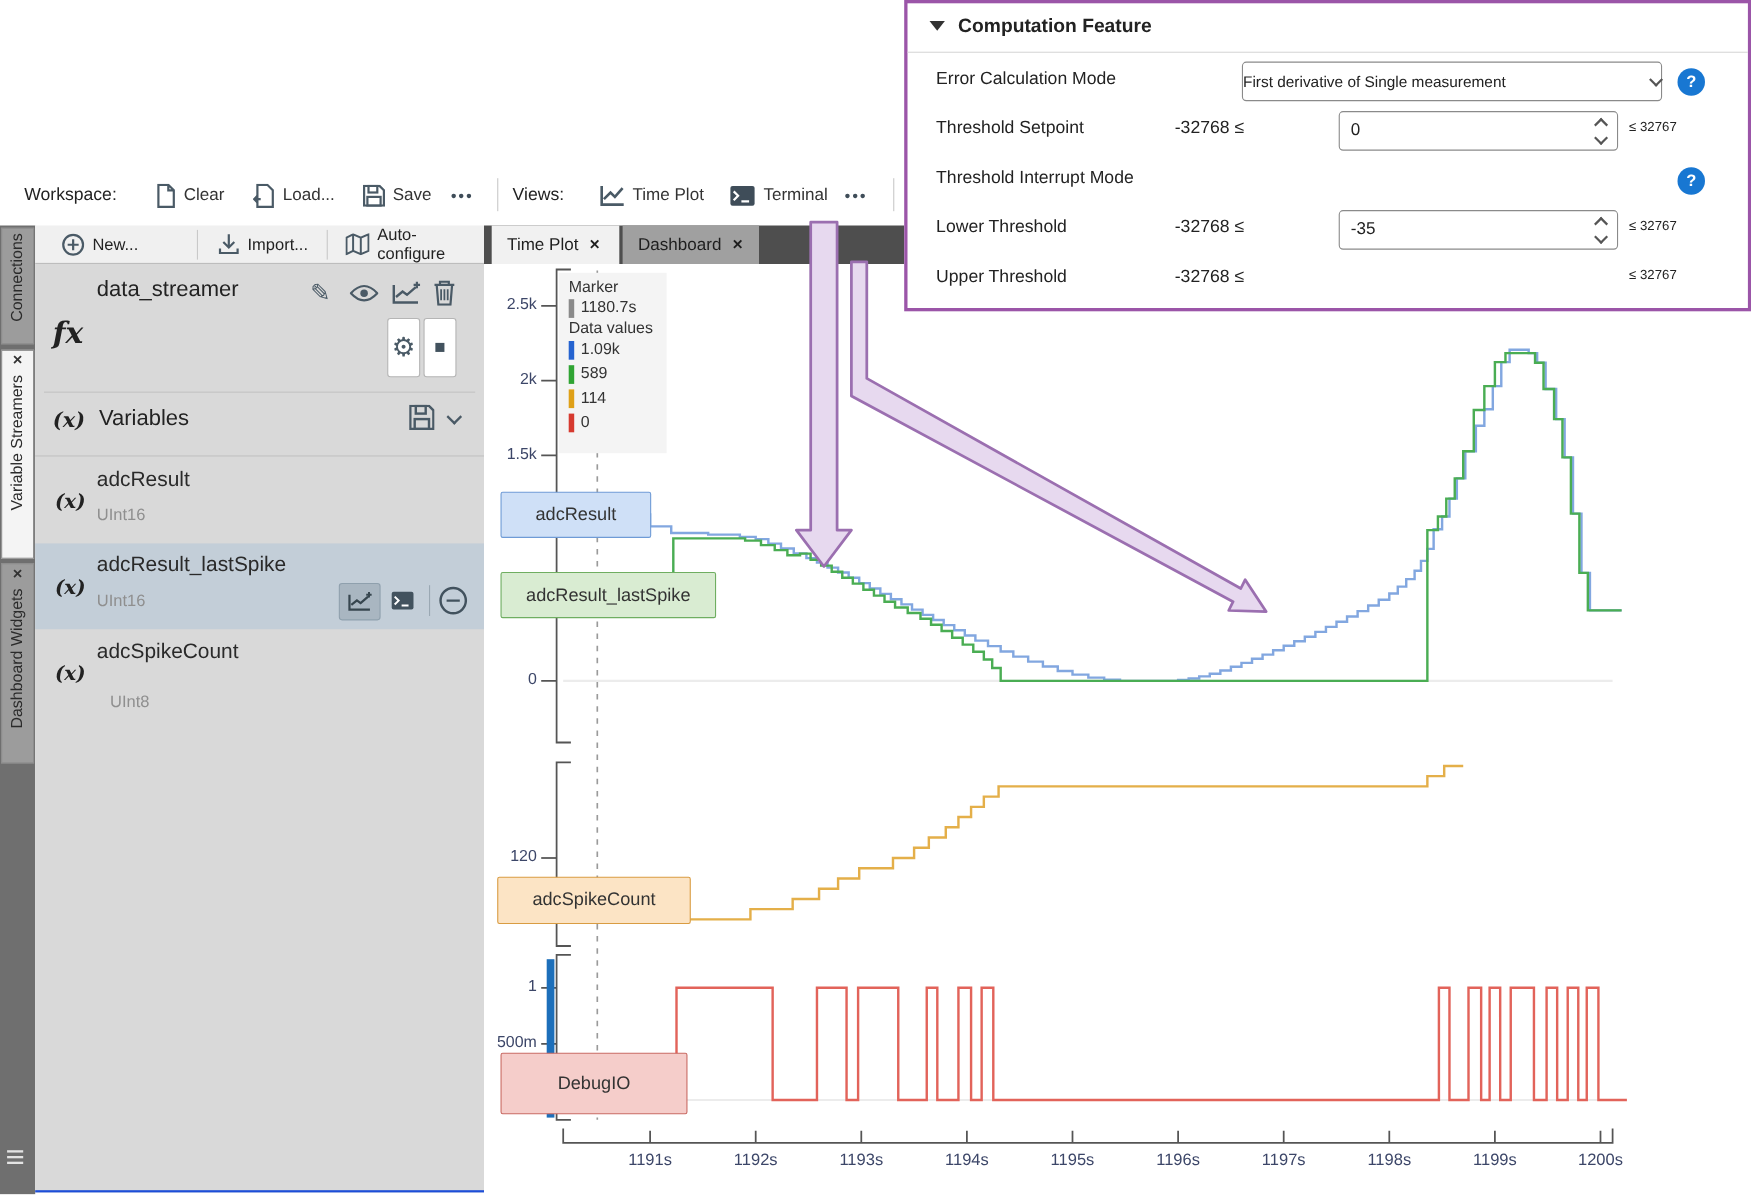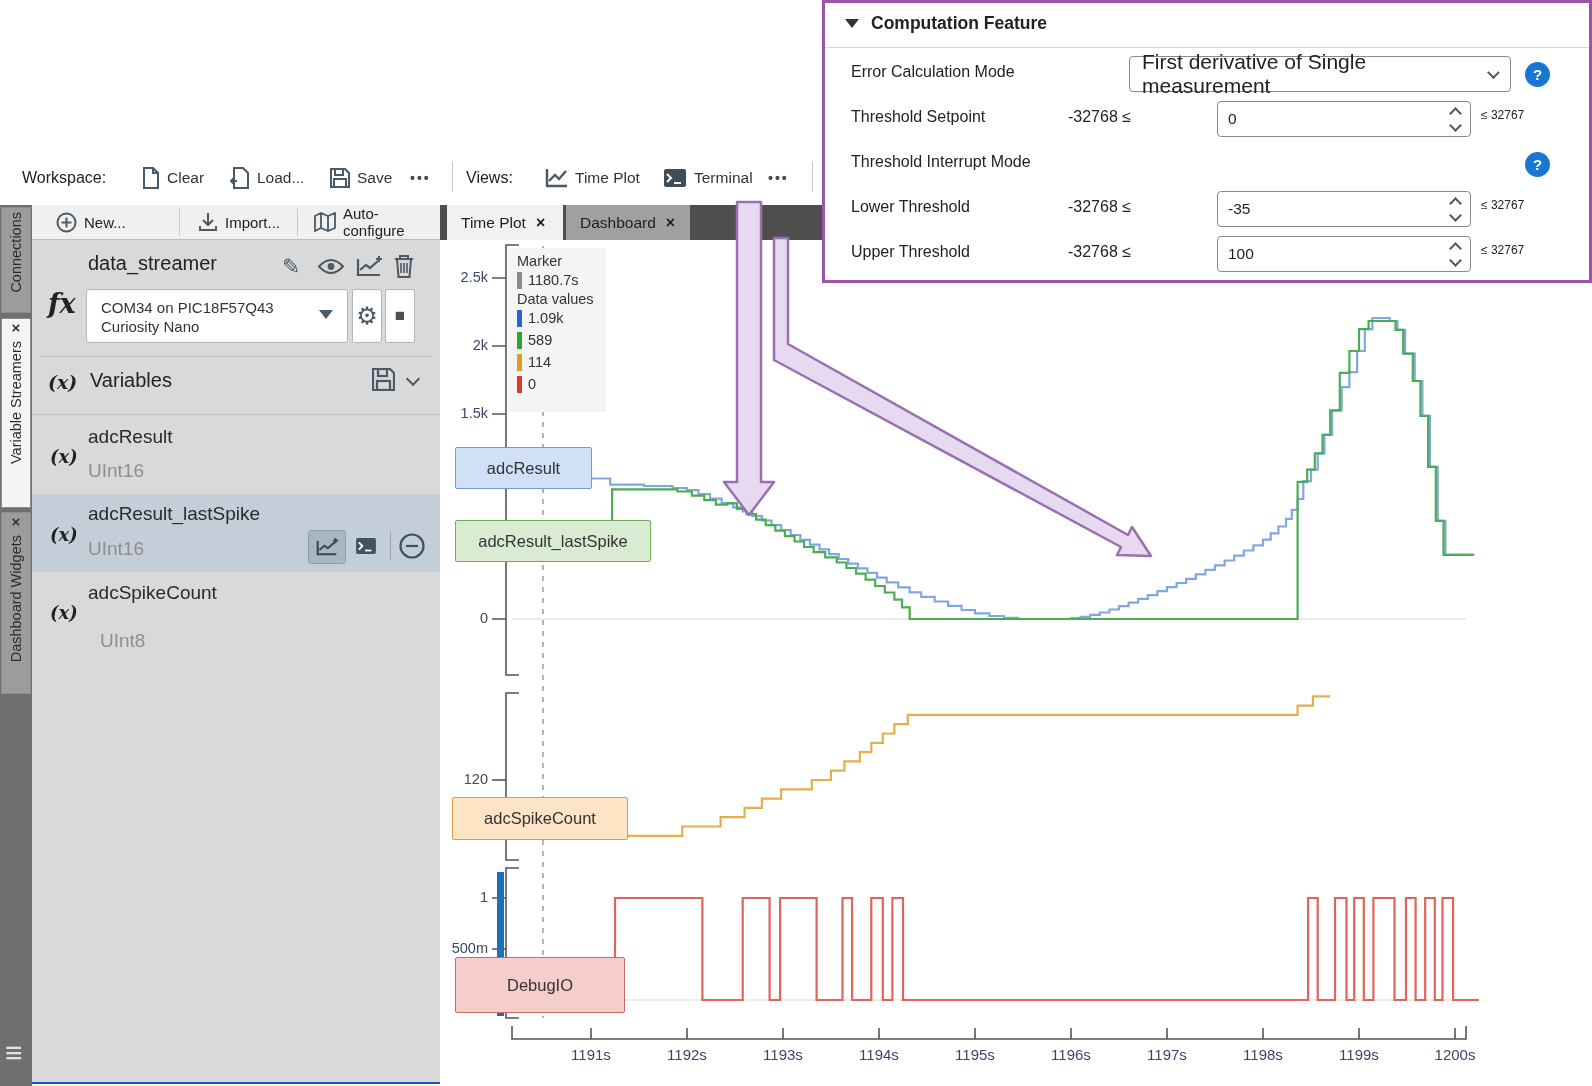--- a/index.html
+++ b/index.html
@@ -21,21 +21,21 @@
   .vtab.active{background:#f4f4f4;}
   .vtab.inactive{background:#9c9c9c;}
   
   #side-btnrow{left:32px;top:205px;width:408px;height:35px;background:#f0f0f0;border-bottom:1px solid #bdbdbd;box-sizing:border-box;}
   .sbtn{position:absolute;top:0;height:34px;display:flex;align-items:center;gap:7px;font-size:15px;color:#222;}
   #sidebar{left:32px;top:240px;width:408px;height:844px;background:#d9d9d9;border-bottom:2px solid #1d4ed8;box-sizing:border-box;}
   .fxg{font-family:"DejaVu Serif","Liberation Serif",serif;font-style:italic;font-weight:bold;color:#222;}
   .dropbox{position:absolute;background:#fff;border:1px solid #b5b5b5;border-radius:3px;box-sizing:border-box;}
   .streamer-title{font-size:20px;color:#222;}
   .varname{font-size:19px;color:#2a2a2a;}
-  .vartype{font-size:19px;color:#8f8f8f;text-align:center;}
+  .vartype{font-size:15px;color:#8f8f8f;text-align:center;}
   .selrow{background:#c3ced8;}
   .sq-btn{position:absolute;background:#fff;border:1px solid #b5b5b5;border-radius:3px;display:flex;align-items:center;justify-content:center;box-sizing:border-box;}
   .hline{position:absolute;height:1px;background:#c2c2c2;}
   .chev{display:inline-block;width:8px;height:8px;border-right:2px solid #4a5a66;border-bottom:2px solid #4a5a66;transform:rotate(45deg);}
   
   #doc-tabstrip{left:440px;top:205px;width:382px;height:35px;background:#4e4e4e;}
   .dtab{position:absolute;top:0;height:35px;display:flex;align-items:center;gap:10px;padding:0 14px;font-size:15.5px;color:#1e1e1e;box-sizing:border-box;}
   .dtab .xsm{font-weight:bold;font-size:16px;}
   
   #overlay{left:0;top:0;z-index:5;pointer-events:none;}
@@ -51,21 +51,21 @@
   #lbl-lastSpike{left:455px;top:520px;width:196px;height:42px;background:#d9ecd2;border:1.5px solid #6fae61;}
   #lbl-spikeCount{left:452px;top:797px;width:176px;height:43px;background:#fce4c5;border:1.5px solid #d99c42;}
   #lbl-debugio{left:455px;top:957px;width:170px;height:56px;background:#f5cdca;border:1.5px solid #c96a63;}
   
   #comp-panel{left:822px;top:0;width:770px;height:283px;background:#fff;border:3px solid #9b55a8;box-sizing:border-box;z-index:10;}
   .cp-header{position:absolute;left:20px;top:10px;display:flex;align-items:center;gap:12px;font-size:17.5px;color:#222;font-weight:bold;}
   .tri-down{width:0;height:0;border-left:7px solid transparent;border-right:7px solid transparent;border-top:9px solid #333;}
   .cp-div{position:absolute;left:0px;top:44px;width:764px;height:1px;background:#d8d8d8;}
   .cp-row{position:absolute;left:0;width:764px;height:36px;}
   .cp-label{position:absolute;left:26px;top:7px;font-size:16px;color:#222;}
-  .cp-drop{position:absolute;left:304px;top:0;width:382px;height:36px;border:1px solid #8a8a8a;border-radius:4px;box-sizing:border-box;display:flex;align-items:center;font-size:21px;color:#222;padding:0 12px;justify-content:space-between;background:#fff;}
+  .cp-drop{position:absolute;left:304px;top:0;width:382px;height:36px;border:1px solid #8a8a8a;border-radius:4px;box-sizing:border-box;display:flex;align-items:center;font-size:14px;color:#222;padding:0 0;justify-content:space-between;background:#fff;}
   .cp-min{position:absolute;left:226px;top:7px;width:80px;text-align:right;font-size:16px;color:#222;}
   .cp-max{position:absolute;left:656px;top:7px;font-size:12px;color:#222;}
   .cp-spin{position:absolute;left:392px;top:0;width:254px;height:36px;border:1px solid #8a8a8a;border-radius:4px;box-sizing:border-box;display:flex;align-items:center;font-size:15.5px;color:#222;padding:0 10px;justify-content:space-between;background:#fff;}
   .spinner{display:flex;flex-direction:column;gap:3px;align-items:center;}
   .chup{width:7px;height:7px;border-left:2px solid #555;border-top:2px solid #555;transform:rotate(45deg);}
   .chdn{width:7px;height:7px;border-right:2px solid #555;border-bottom:2px solid #555;transform:rotate(45deg);}
   .helpq{position:absolute;left:700px;top:6px;width:25px;height:25px;border-radius:50%;background:#1877d2;color:#fff;font-weight:bold;font-size:15px;display:flex;align-items:center;justify-content:center;}
   .hamb{color:#e3e3e3;font-size:30px;line-height:20px;}
 </style>
 </head>
@@ -201,27 +201,20 @@
       </span>
     <span class="abs ico" style="left:362px;top:15px;">
         <svg class="ic" width="20" height="23" viewBox="0 0 20 23">
           <path d="M1 4 h18 M6 4 v-3 h8 v3" fill="none" stroke="#4a5a66" stroke-width="2"></path>
           <path d="M3 4 l1.5 18 h11 L17 4" fill="none" stroke="#4a5a66" stroke-width="2"></path>
           <path d="M7 8 v10 M10 8 v10 M13 8 v10" stroke="#4a5a66" stroke-width="1.6"></path>
         </svg>
       </span>
 
     <div class="abs fxg" style="left:16px;top:48px;font-size:27px;">fx</div>
-    <div class="dropbox" style="left:54px;top:49px;width:262px;height:54px;">
-      <div class="abs" style="left:14px;top:8px;font-size:15px;color:#333;line-height:19px;">
-        <div>COM34 on PIC18F57Q43</div>
-        <div>Curiosity Nano</div>
-      </div>
-      <div class="abs" style="left:232px;top:20px;width:0;height:0;border-left:7px solid transparent;border-right:7px solid transparent;border-top:9px solid #4a5a66;"></div>
-    </div>
     <div class="sq-btn" style="left:320px;top:49px;width:30px;height:54px;">
         <span style="font-size:24px;color:#4a5a66;">⚙</span>
       </div>
     <div class="sq-btn" style="left:353px;top:49px;width:30px;height:54px;">
         <span style="font-size:17px;color:#42525e;">■</span>
       </div>
 
     <div class="hline" style="left:8px;top:116px;width:392px;"></div>
 
     <div class="abs fxg" style="left:16px;top:131px;font-size:19px;">(x)</div>
@@ -420,24 +413,17 @@
             <span class="chup"></span>
             <span class="chdn"></span>
           </span>
       </div>
       <span class="cp-max">≤ 32767</span>
     </div>
 
     <div class="cp-row" style="top:233px;">
       <span class="cp-label">Upper Threshold</span>
       <span class="cp-min">-32768 ≤</span>
-      <div class="cp-spin">
-        <span>100</span>
-        <span class="spinner">
-            <span class="chup"></span>
-            <span class="chdn"></span>
-          </span>
-      </div>
       <span class="cp-max">≤ 32767</span>
     </div>
   </div>
 
 </div>
 
 </body></html>

